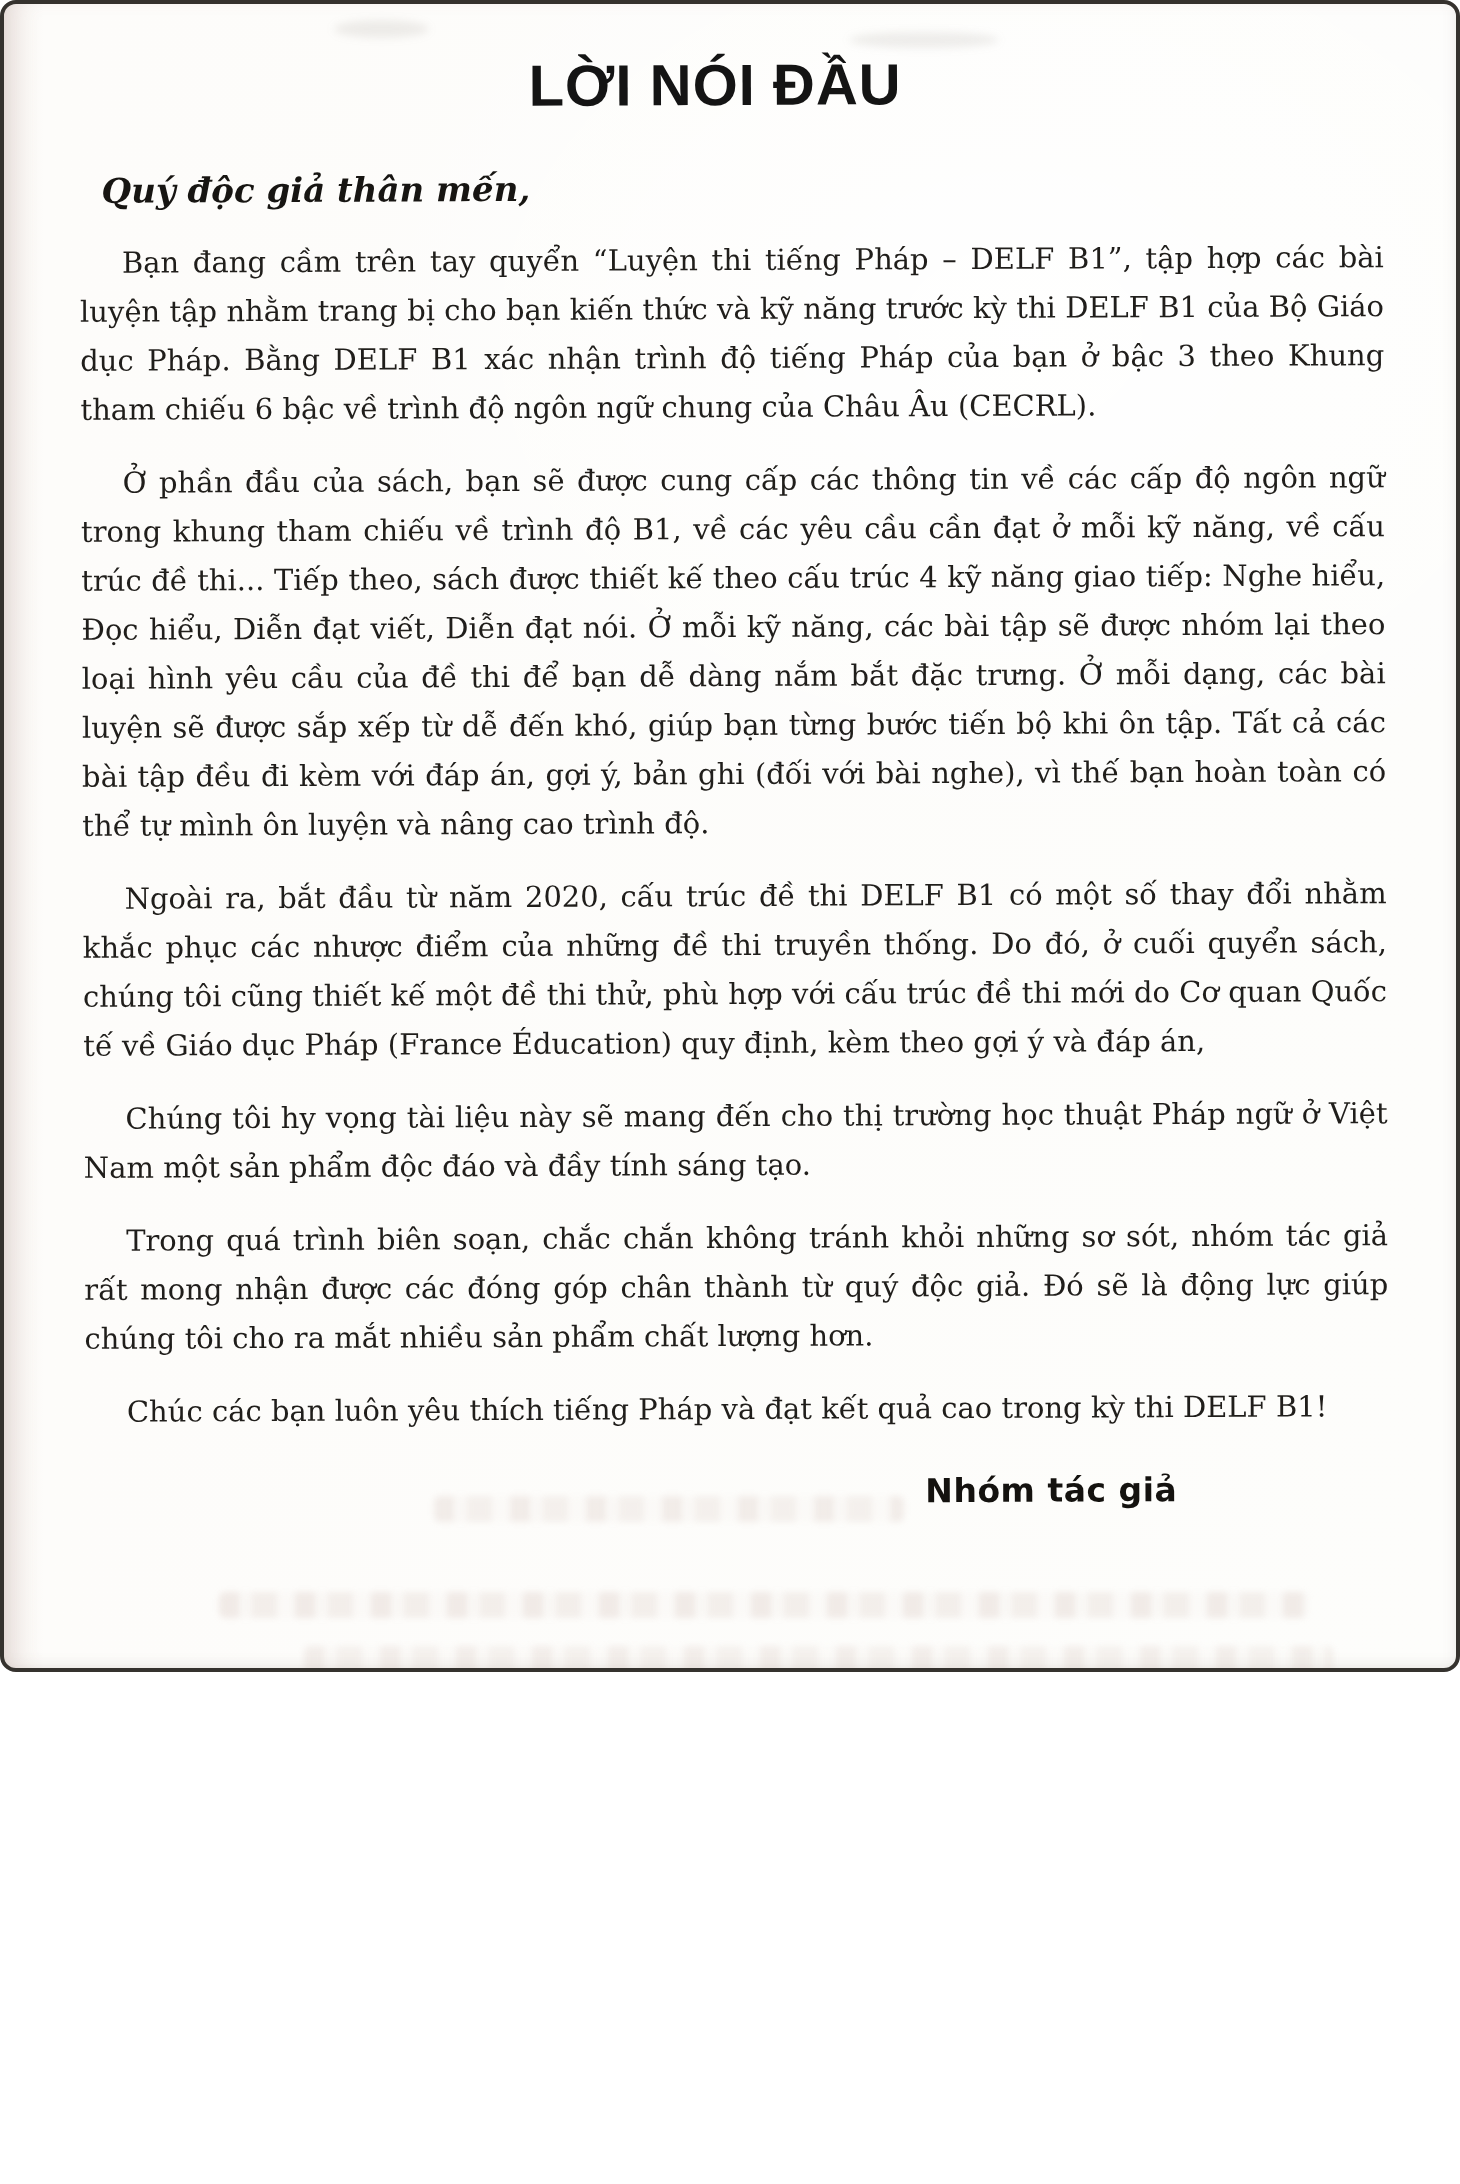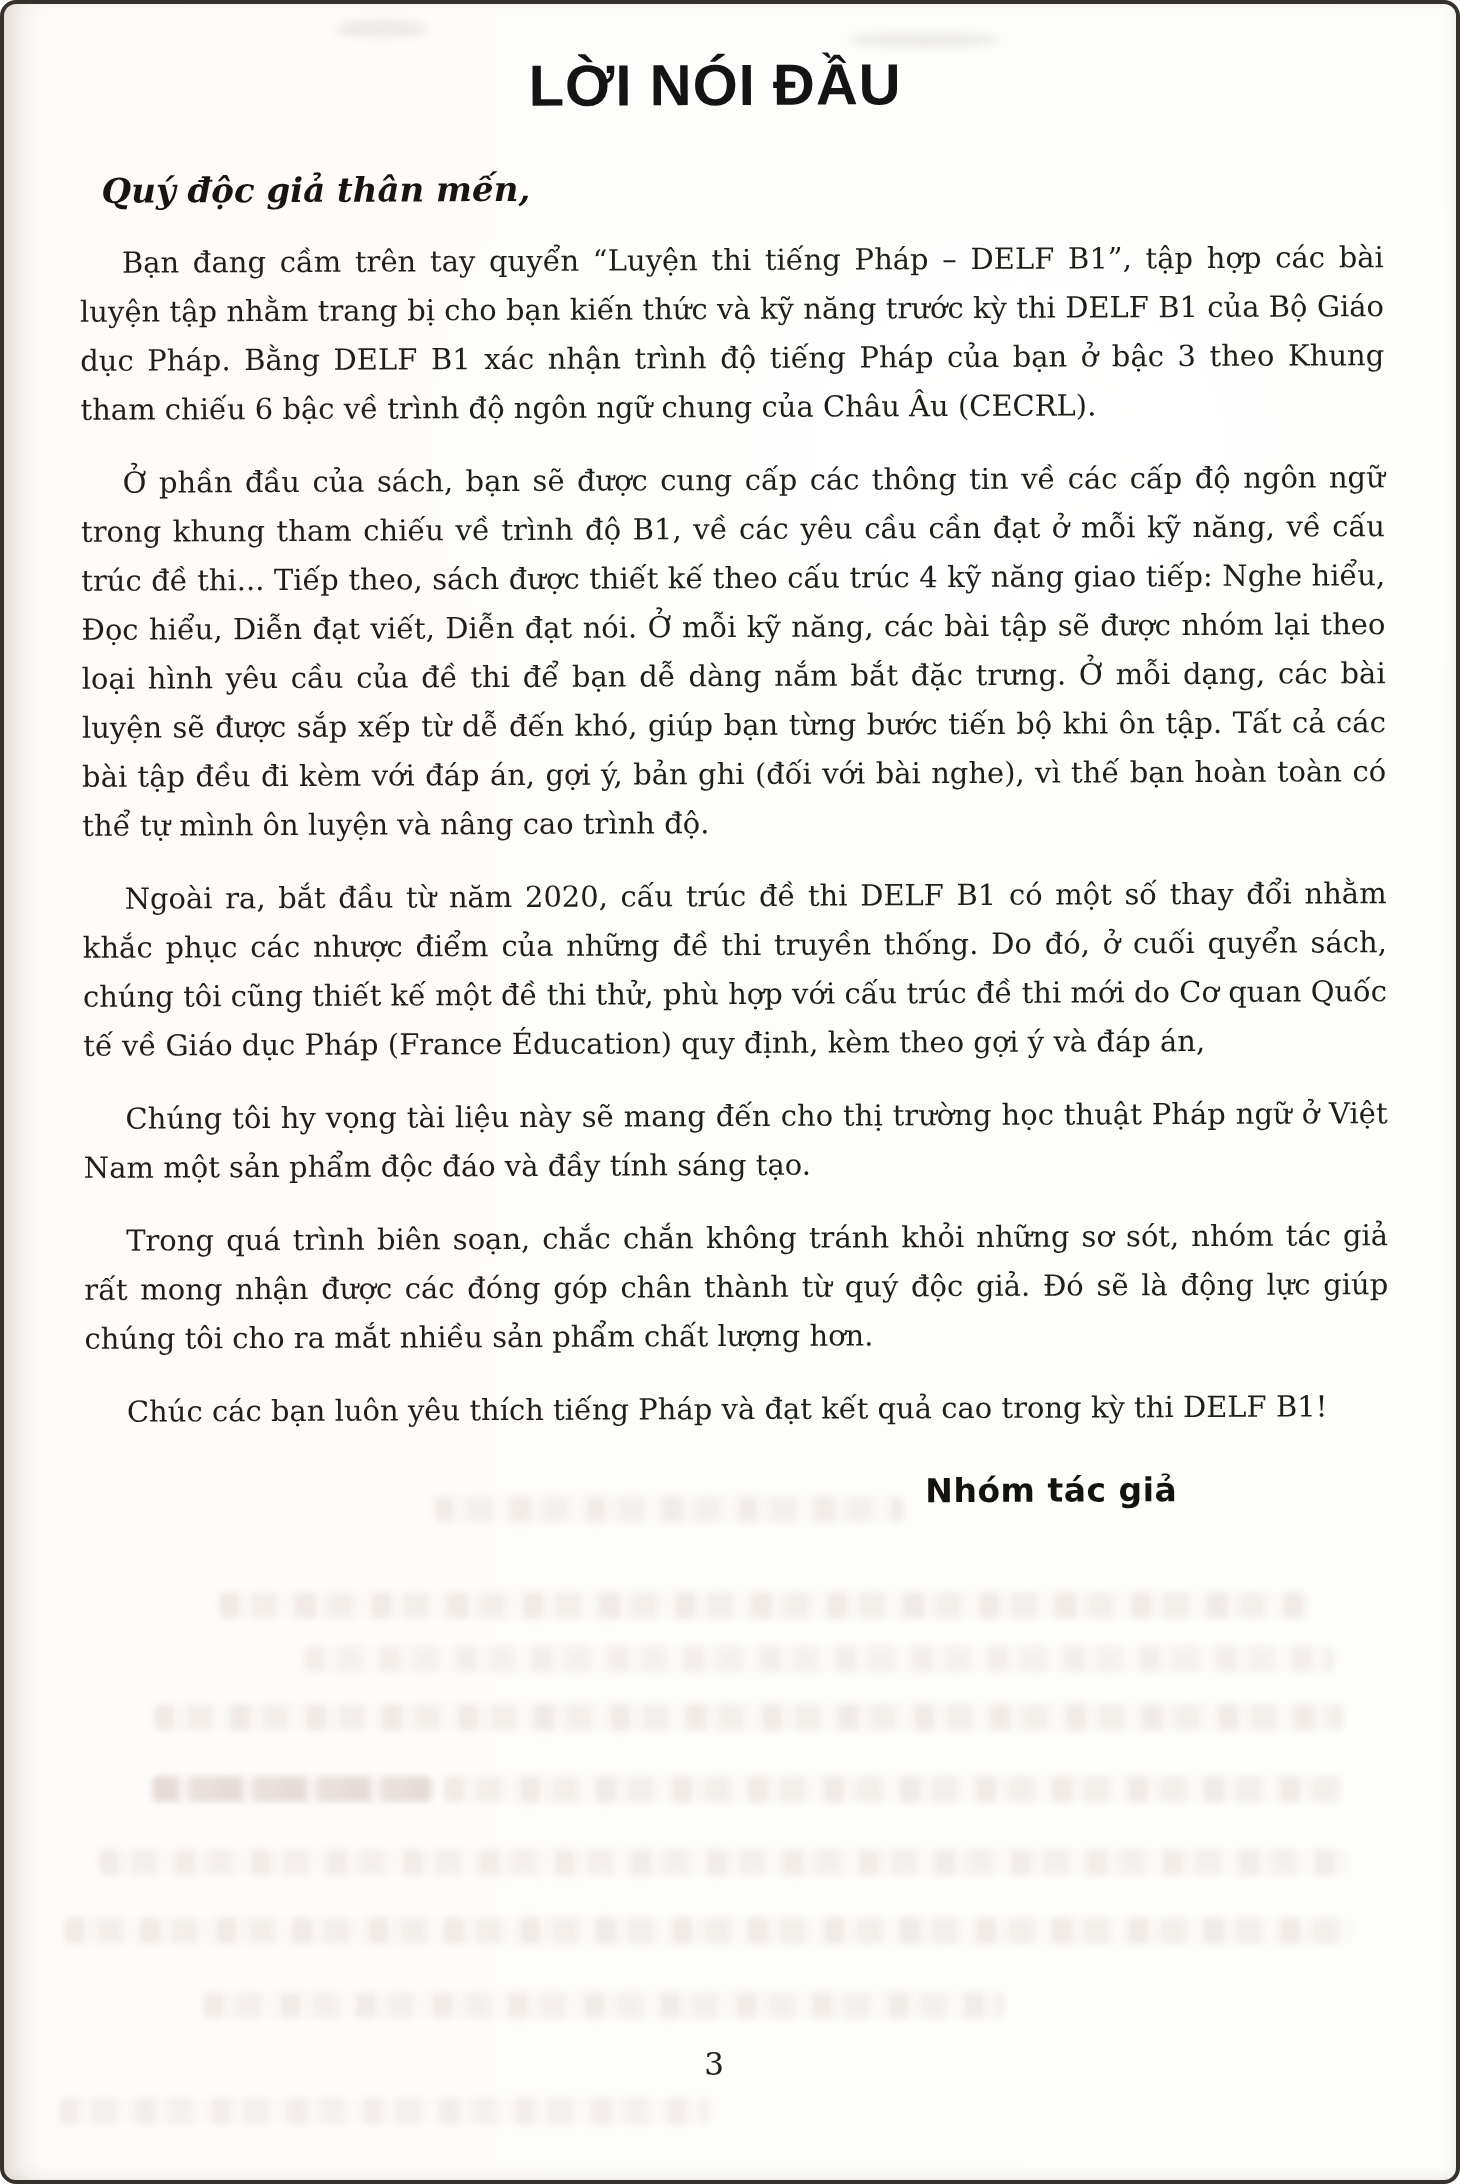--- a/index.html
+++ b/index.html
@@ -4,21 +4,21 @@
 <style>
   html, body {
     margin: 0;
     padding: 0;
     background: #ffffff;
     font-family: "DejaVu Serif", serif;
   }
   .scan {
     position: relative;
     width: 1460px;
-    height: 2184px;
+    height: 1672px;
     box-sizing: border-box;
     border: 4px solid #35322e;
     border-radius: 16px;
     background:
       radial-gradient(1200px 900px at 70% 20%, rgba(255,255,255,0.9), rgba(0,0,0,0) 60%),
       linear-gradient(90deg, #f7f3ef 0px, #fdfcfa 40px, #fdfdfb 100%);
     overflow: hidden;
   }
   .scan::before {
     content: "";

